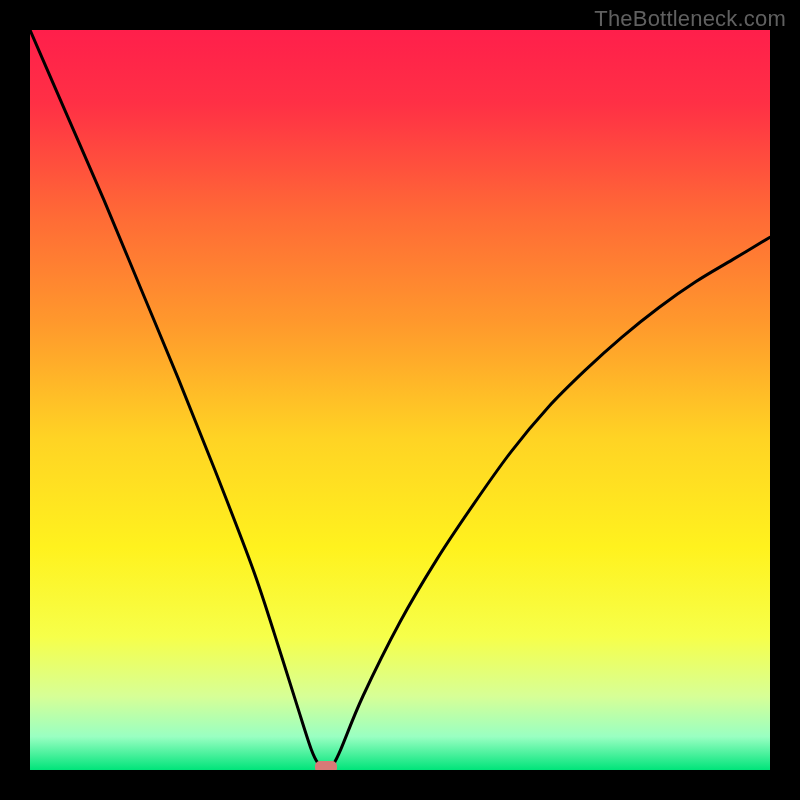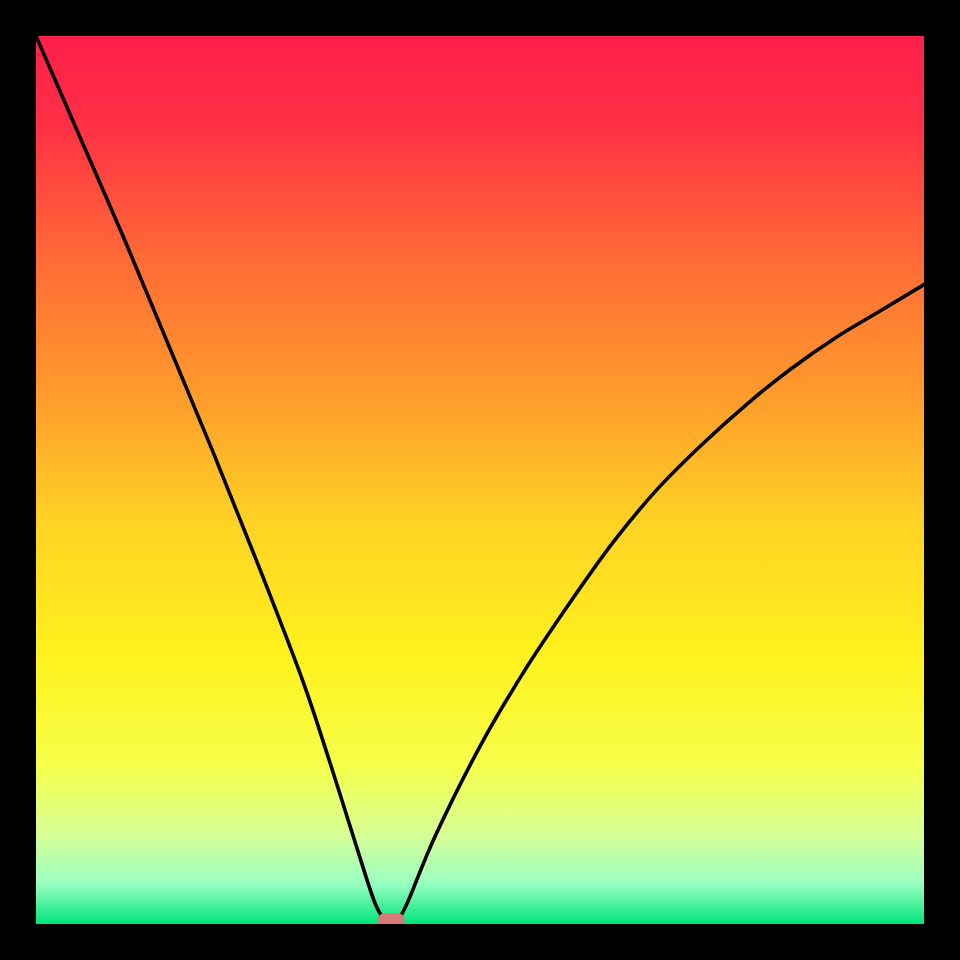--- a/index.html
+++ b/index.html
@@ -33,20 +33,21 @@
     top: 30px;
     width: 740px;
     height: 740px;
   }
   svg { display: block; }
 </style>
 </head>
 <body>
 
 <div class="frame">
+  <div class="watermark">TheBottleneck.com</div>
 
   <div class="plot-wrap">
     <svg id="chart-svg" width="740" height="740" viewBox="0 0 740 740">
       <defs>
         <linearGradient id="bg-grad" x1="0" y1="0" x2="0" y2="1">
             <stop offset="0%" stop-color="#ff1f4b"></stop>
             <stop offset="10%" stop-color="#ff3045"></stop>
             <stop offset="25%" stop-color="#ff6a36"></stop>
             <stop offset="40%" stop-color="#ff9a2c"></stop>
             <stop offset="55.00000000000001%" stop-color="#ffd324"></stop>

